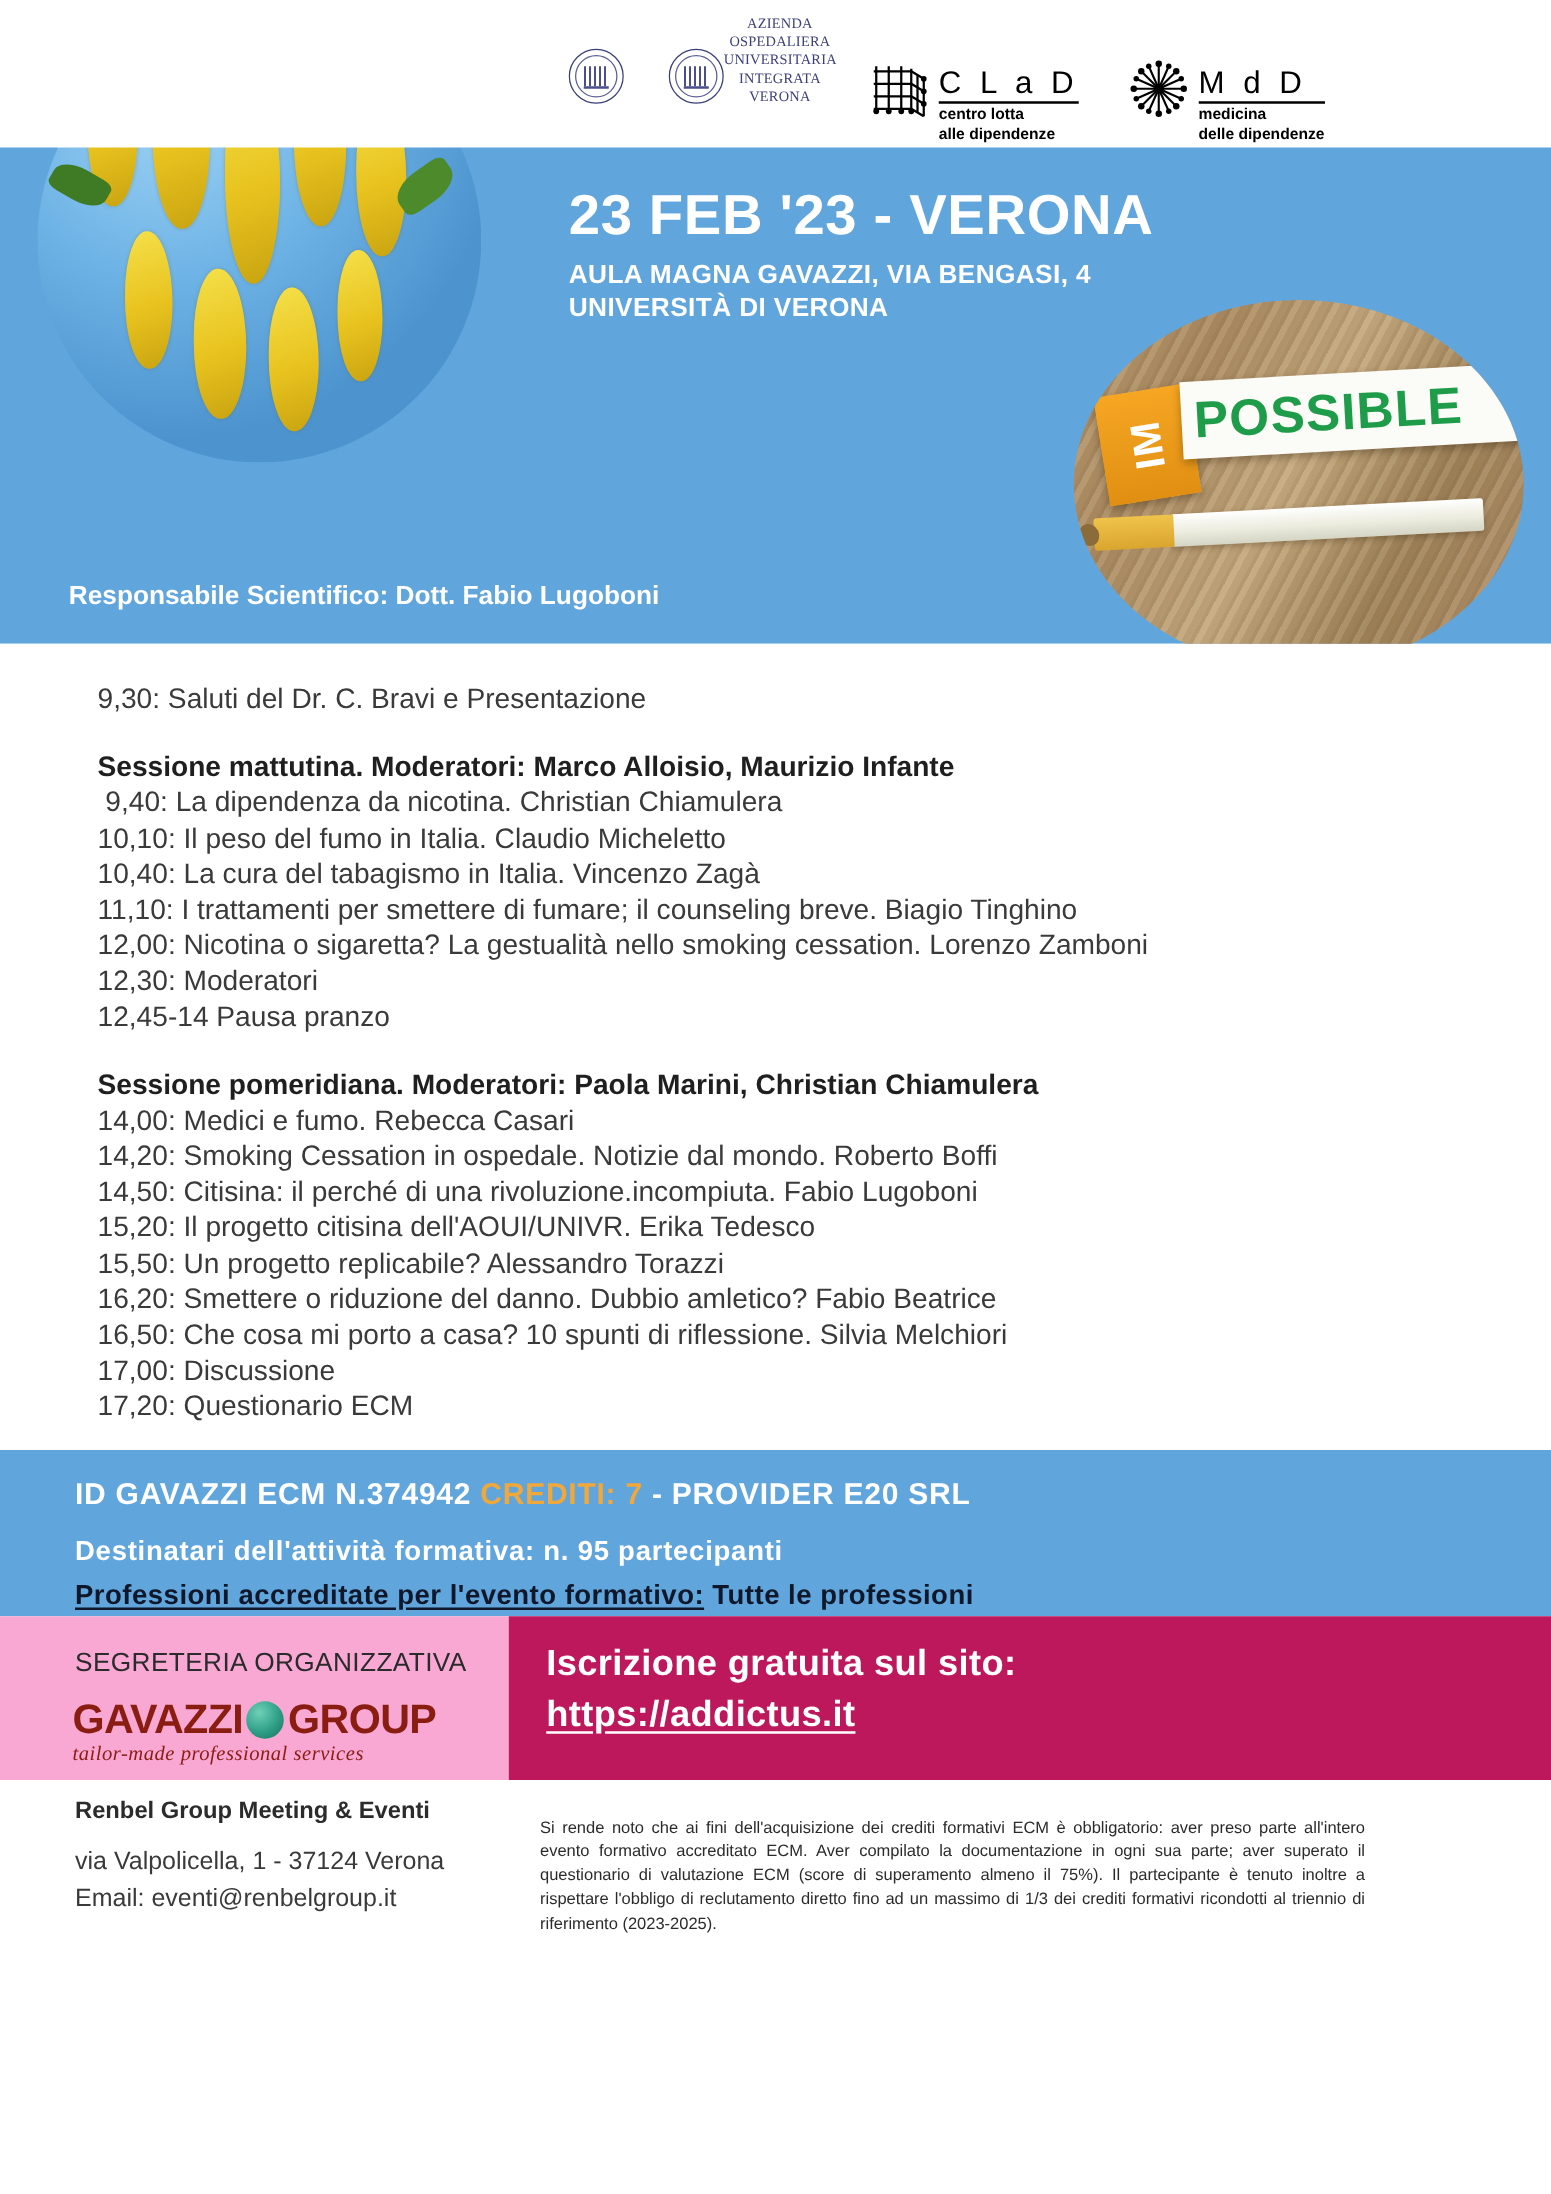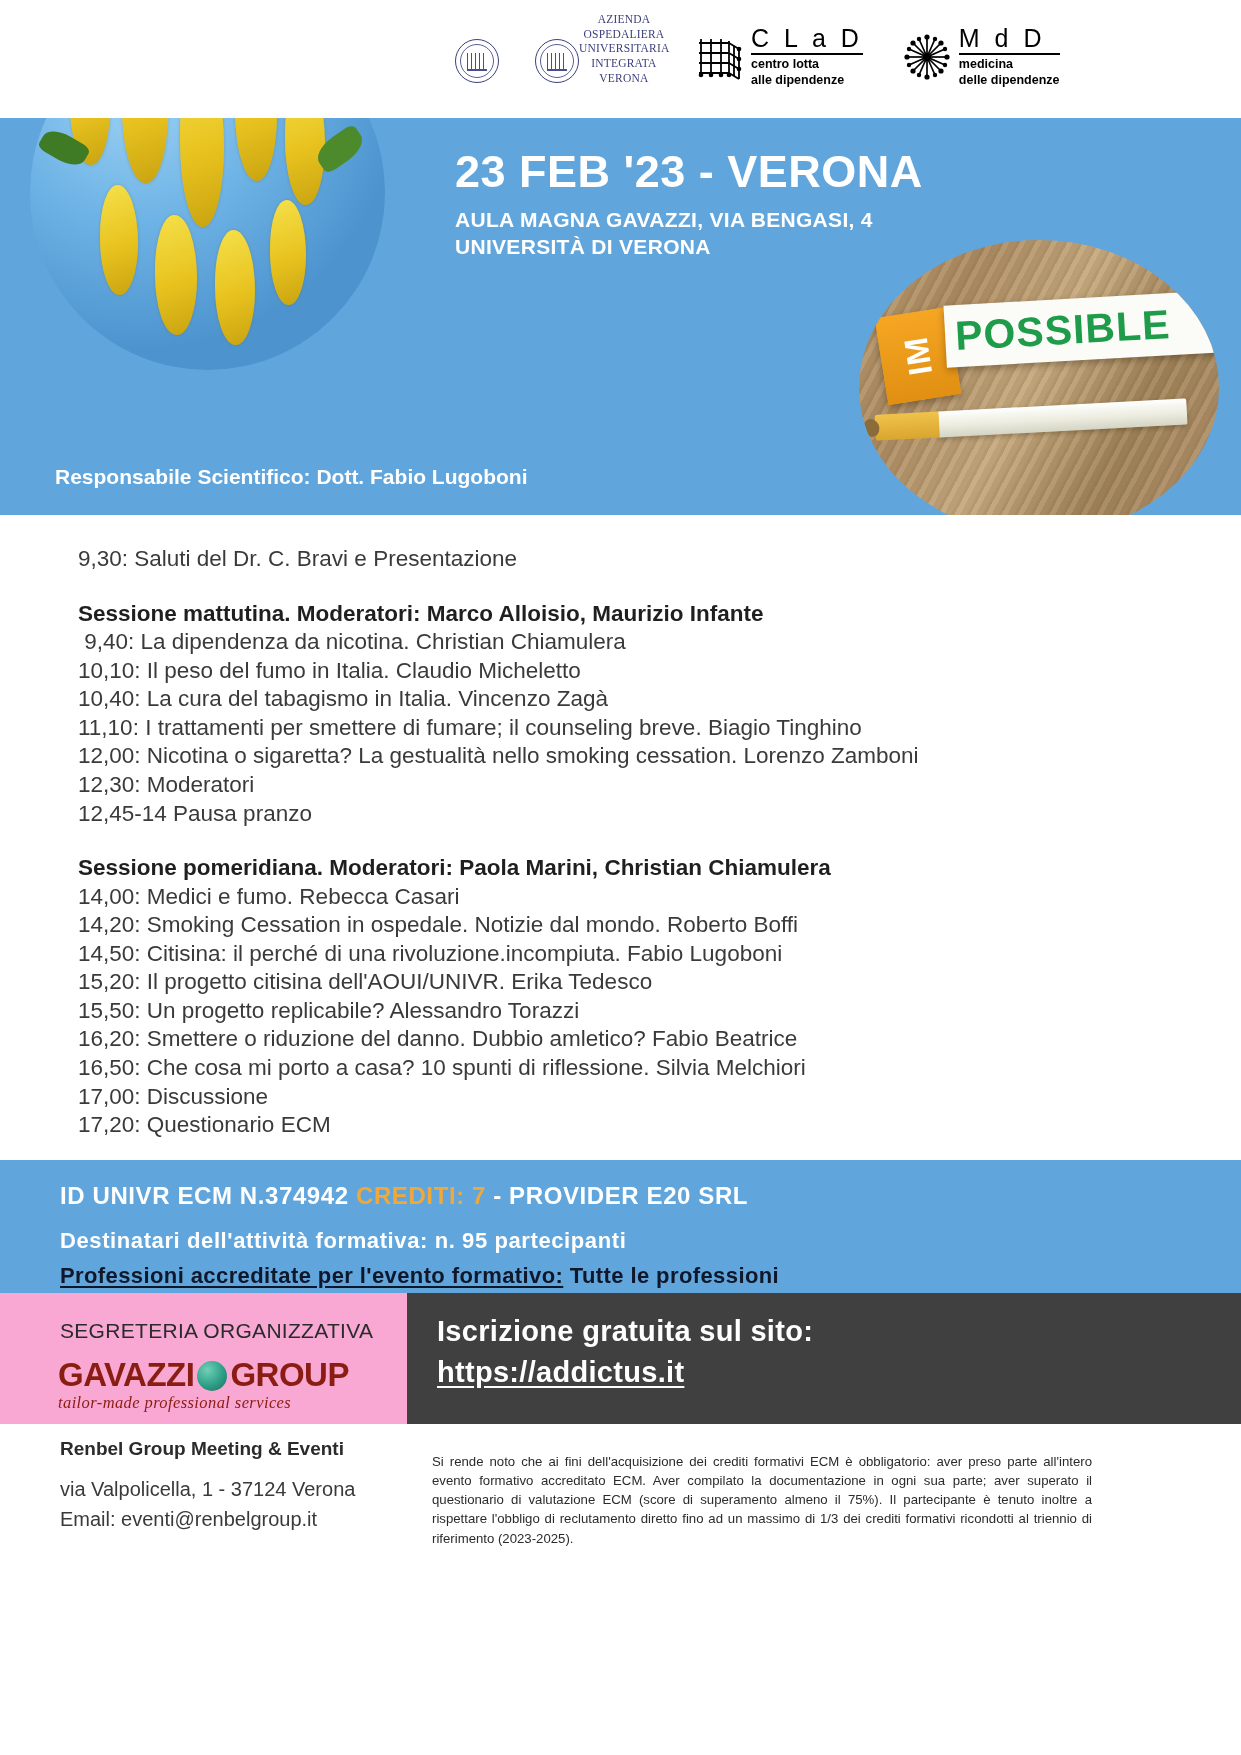--- a/index.html
+++ b/index.html
@@ -74,21 +74,21 @@
     text-align: center;
     letter-spacing: 0.2px;
   }
 
   .brand-logo {
     display: flex;
     align-items: center;
     gap: 8px;
     margin-top: 14px;
   }
-  .brand-text { line-height: 1; }
+  .brand-text { line-height: 1; margin-top: 28px; }
   .brand-acronym {
     font-size: 25px;
     font-weight: 400;
     letter-spacing: 4px;
     color: #000;
     border-bottom: 2.5px solid #000;
     padding-bottom: 2px;
     display: block;
   }
   .brand-sub {
@@ -312,21 +312,21 @@
     text-decoration: underline;
     text-underline-offset: 3px;
   }
 
   
   .footer-right-blue {
     position: absolute;
     left: 407px; top: 1293px;
     width: 834px;
     height: 131px;
-    background: #404040;
+    background: #be185d;
     padding: 22px 0 0 30px;
     box-sizing: border-box;
   }
   .reg-label {
     font-size: 29px;
     font-weight: bold;
     color: #ffffff;
     margin-bottom: 8px;
     letter-spacing: 0.3px;
   }
@@ -579,21 +579,21 @@
     <div class="prog-line">15,20: Il progetto citisina dell'AOUI/UNIVR. Erika Tedesco</div>
     <div class="prog-line">15,50: Un progetto replicabile? Alessandro Torazzi</div>
     <div class="prog-line">16,20: Smettere o riduzione del danno. Dubbio amletico? Fabio Beatrice</div>
     <div class="prog-line">16,50: Che cosa mi porto a casa? 10 spunti di riflessione. Silvia Melchiori</div>
     <div class="prog-line">17,00: Discussione</div>
     <div class="prog-line">17,20: Questionario ECM</div>
   </div>
 </div>
 
 <div class="ecm-band">
-  <div class="ecm-line1"><span>ID UNIVR ECM N.374942 </span><span class="ecm-credits">CREDITI: 7</span><span> - PROVIDER E20 SRL</span></div>
+  <div class="ecm-line1"><span>ID GAVAZZI ECM N.374942 </span><span class="ecm-credits">CREDITI: 7</span><span> - PROVIDER E20 SRL</span></div>
   <div class="ecm-line2">Destinatari dell'attività formativa: n. 95 partecipanti</div>
   <div class="ecm-line3"><span class="ecm-underline">Professioni accreditate per l'evento formativo:</span><span> Tutte le professioni</span></div>
 </div>
 
 <div class="segreteria">
   <div class="segreteria-title">SEGRETERIA ORGANIZZATIVA</div>
 </div>
 
 <div class="renbel-logo">
   <div class="renbel-word">

